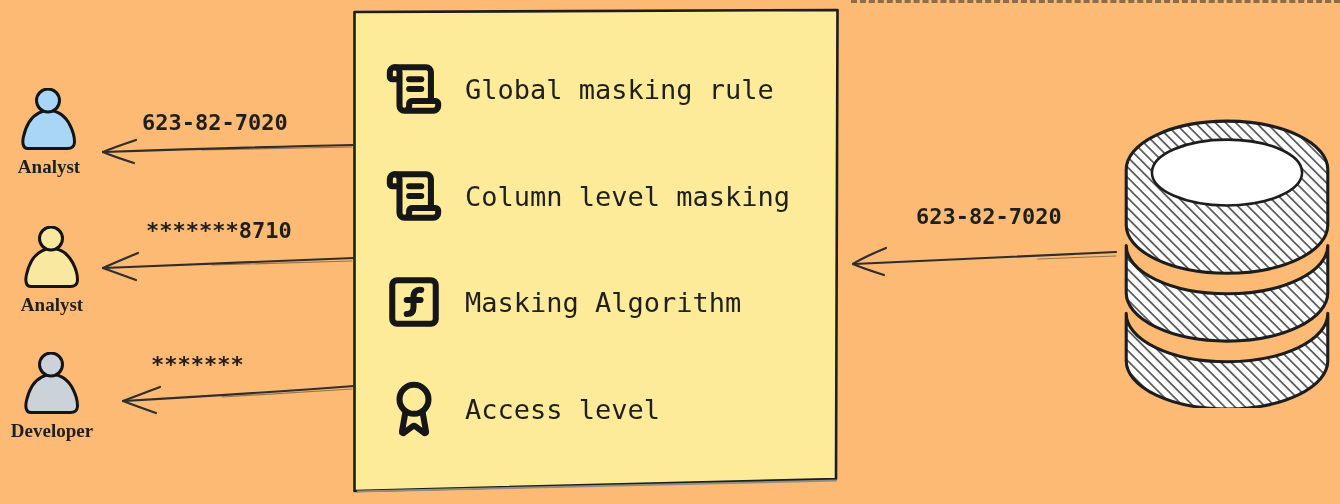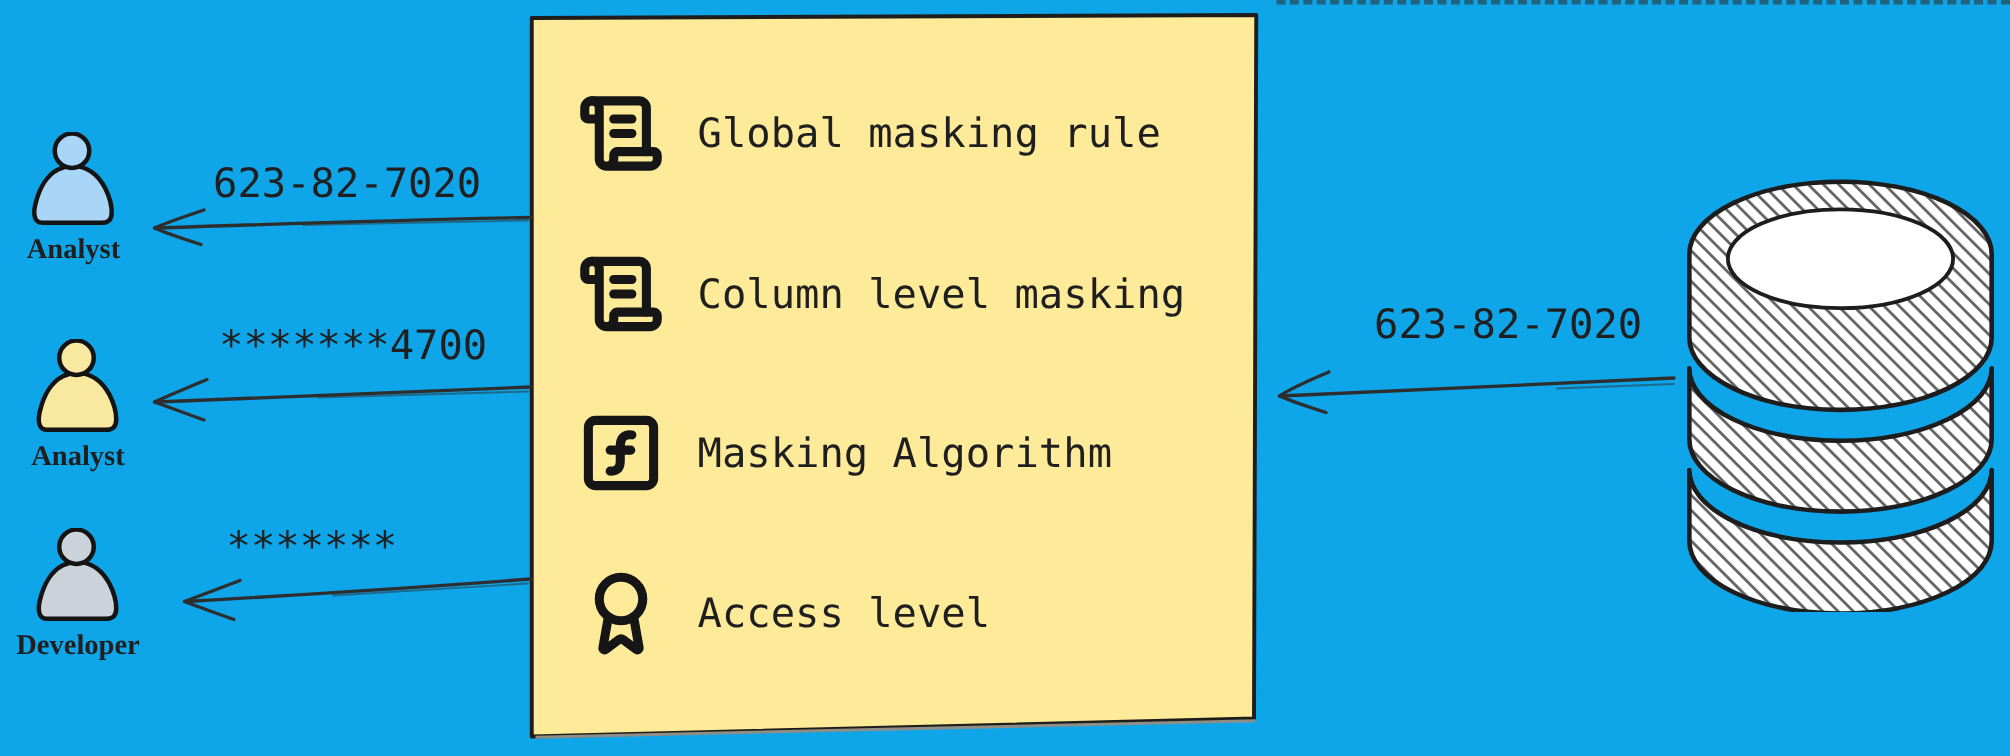--- a/index.html
+++ b/index.html
@@ -1,33 +1,33 @@
 <!DOCTYPE html>
 <html><head>
 <meta charset="utf-8">
 <style>
   html,body{margin:0;padding:0;background:#ffffff;}
   .canvas{
-    position:relative;width:1340px;height:504px;overflow:hidden;background:#0ea5e9;
+    position:relative;width:1340px;height:504px;overflow:hidden;background:#fdba74;
     font-family:"DejaVu Sans Mono","Liberation Mono",monospace;color:#1f1f1f;
   }
   .abs{position:absolute;}
   
   .top-dash{left:851px;top:0;width:489px;height:0;border-top:3px dashed rgba(45,45,38,.55);}
   
   .panel{left:352px;top:8px;width:488px;height:486px;}
   .panel-bg{position:absolute;left:0;top:0;width:100%;height:100%;}
   .panel-item{position:absolute;left:33px;height:58px;display:flex;align-items:center;gap:22px;}
   .panel-item .ic{width:58px;height:58px;flex:0 0 58px;}
   .panel-item .lbl{font-size:27px;line-height:1;white-space:pre;color:#1f1f1f;}
   
   .persona{width:120px;display:flex;flex-direction:column;align-items:center;}
   .persona .plabel{margin-top:7px;font-size:19px;font-weight:700;line-height:1;white-space:pre;font-family:Liberation Serif, serif;}
   
-  .val{font-size:27px;font-weight:400;line-height:30px;white-space:pre;}
+  .val{font-size:22px;font-weight:700;line-height:30px;white-space:pre;}
   .arrow{overflow:visible;}
   .arrow path{fill:none;stroke:#2e2e2e;stroke-width:2.2;stroke-linecap:round;}
   .arrow path.ghost{stroke-width:1.2;opacity:.5;}
   svg{display:block;}
 </style>
 </head>
 <body>
 
 <div class="canvas">
 
@@ -108,21 +108,21 @@
   </div>
 
   <div class="abs val" style="left:142px;top:108px">623-82-7020</div>
   <svg class="abs arrow" style="left:92px;top:137px" width="264" height="28" viewBox="0 0 264 28">
     <path d="M262,8 Q160,10 12,15"></path>
     <path class="ghost" d="M260,10 L110,13"></path>
     <path d="M44,3 Q20,11 11,15"></path>
     <path d="M42,26 Q20,19 11,15"></path>
   </svg>
 
-  <div class="abs val" style="left:146px;top:216px">*******4700</div>
+  <div class="abs val" style="left:146px;top:216px">*******8710</div>
   <svg class="abs arrow" style="left:92px;top:249px" width="264" height="32" viewBox="0 0 264 32">
     <path d="M262,9 Q150,13 12,19"></path>
     <path class="ghost" d="M260,12 L120,16"></path>
     <path d="M46,4 Q22,14 11,19"></path>
     <path d="M44,31 Q22,23 11,19"></path>
   </svg>
 
   <div class="abs val" style="left:151px;top:350px">*******</div>
   <svg class="abs arrow" style="left:112px;top:379px" width="244" height="34" viewBox="0 0 244 34">
     <path d="M242,7 Q150,14 12,22"></path>

